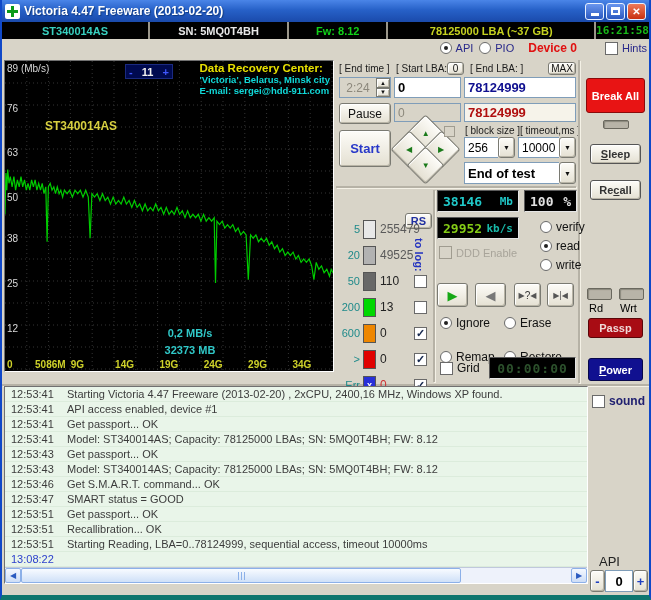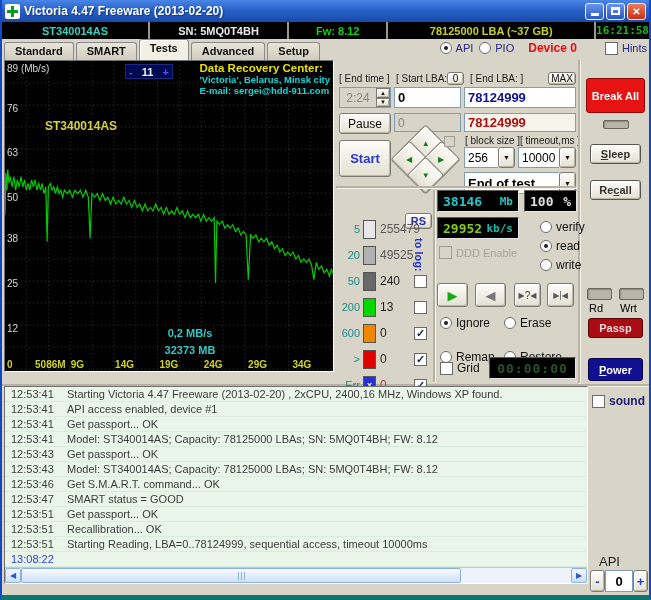--- a/index.html
+++ b/index.html
@@ -55,21 +55,21 @@
     border:1px solid; border-color:#707070 #fff #fff #707070; }
   .gr-lbl { position:absolute; font-size:10px; color:#d8d8d8; }
   .gr-xlbl { position:absolute; bottom:1px; font-size:10px; font-weight:bold; color:#cfd22a; }
   .scalebox { position:absolute; left:120px; top:3px; width:48px; height:15px; background:#000a50; border:1px solid #1a2a80;
     display:flex; align-items:center; justify-content:space-between; padding:0 3px; font-size:11px; font-weight:bold; }
   .drc { position:absolute; right:3px; top:2px; text-align:left; line-height:11px; }
   .model-lbl { position:absolute; left:40px; top:58px; color:#d8d040; font-size:12px; font-weight:bold; }
   .cur-read { position:absolute; left:125px; top:264px; width:120px; text-align:center; color:#30c8c8; font-size:11px; font-weight:bold; line-height:17px; }
 
   
-  .ctl { left:332px; top:60px; width:266px; height:126px;margin-top:10px; }
+  .ctl { left:332px; top:60px; width:266px; height:126px; }
   .slbl { font-size:10px; color:#1a1a1a; white-space:nowrap; }
   .spin-arrows { display:flex; flex-direction:column; width:14px; height:100%; }
   .spin-arrows .btn { flex:1; font-size:6px; border-radius:0; }
   .combo { display:flex; }
   .combo .val { flex:1; background:#fff; border:1px solid #7f9db9; border-right:none; font-size:12px; padding:1px 3px; display:flex; align-items:center; }
   .combo .drop { width:17px; }
   .diamond { position:absolute; left:62px; top:60px; width:58px; height:58px; }
   .dia-btn { position:absolute; width:27px; height:27px; transform:rotate(45deg); font-size:8px; color:#1a7a1a; }
   .dia-glyph { transform:rotate(-45deg); }
 
@@ -135,27 +135,20 @@
   </div>
 
   <div class="abs infobar">
     <span class="infoseg" style="width:149px;color:#38d0c0">ST340014AS</span>
     <span class="infoseg" style="width:140px;color:#e8e8e8">SN: 5MQ0T4BH</span>
     <span class="infoseg" style="width:100px;color:#10d018">Fw: 8.12</span>
     <span class="infoseg" style="width:209px;color:#c6d220">78125000 LBA (~37 GB)</span>
     <span class="infoseg" style="flex:1;border-right:none;color:#18b818;font-family:'DejaVu Sans Mono',monospace">16:21:58</span>
   </div>
 
-  <div class="abs tabrow" id="tabs-container">
-      <span class="tab">Standard</span>
-      <span class="tab">SMART</span>
-      <span class="tab active">Tests</span>
-      <span class="tab">Advanced</span>
-      <span class="tab">Setup</span>
-    </div>
   <div class="tabrow-right">
     <span class="rrow">
       <span class="radio on"></span>
       <span style="color:#28288a;font-size:11px">API</span>
     </span>
     <span class="rrow">
       <span class="radio"></span>
       <span style="color:#28288a;font-size:11px">PIO</span>
     </span>
     <span style="color:#e01010;font-weight:bold;font-size:12px;margin:0 8px">Device 0</span>
@@ -302,21 +295,21 @@
           <span class="bench-count" style="color: rgb(90, 90, 90);">255479</span>
         </div>
         <div class="bench-row" style="top: 33px;">
           <span class="bench-lbl">20</span>
           <span class="bench-sq" style="background: rgb(178, 178, 178);"></span>
           <span class="bench-count" style="color: rgb(90, 90, 90);">49525</span>
         </div>
         <div class="bench-row" style="top: 59px;">
           <span class="bench-lbl">50</span>
           <span class="bench-sq" style="background: rgb(104, 104, 104);"></span>
-          <span class="bench-count" style="color: rgb(34, 34, 34);">240</span>
+          <span class="bench-count" style="color: rgb(34, 34, 34);">110</span>
           <span class="cb" style="position: absolute; left: 80px;"></span>
         </div>
         <div class="bench-row" style="top: 85px;">
           <span class="bench-lbl">200</span>
           <span class="bench-sq" style="background: rgb(0, 216, 0);"></span>
           <span class="bench-count" style="color: rgb(34, 34, 34);">13</span>
           <span class="cb" style="position: absolute; left: 80px;"></span>
         </div>
         <div class="bench-row" style="top: 111px;">
           <span class="bench-lbl">600</span>

